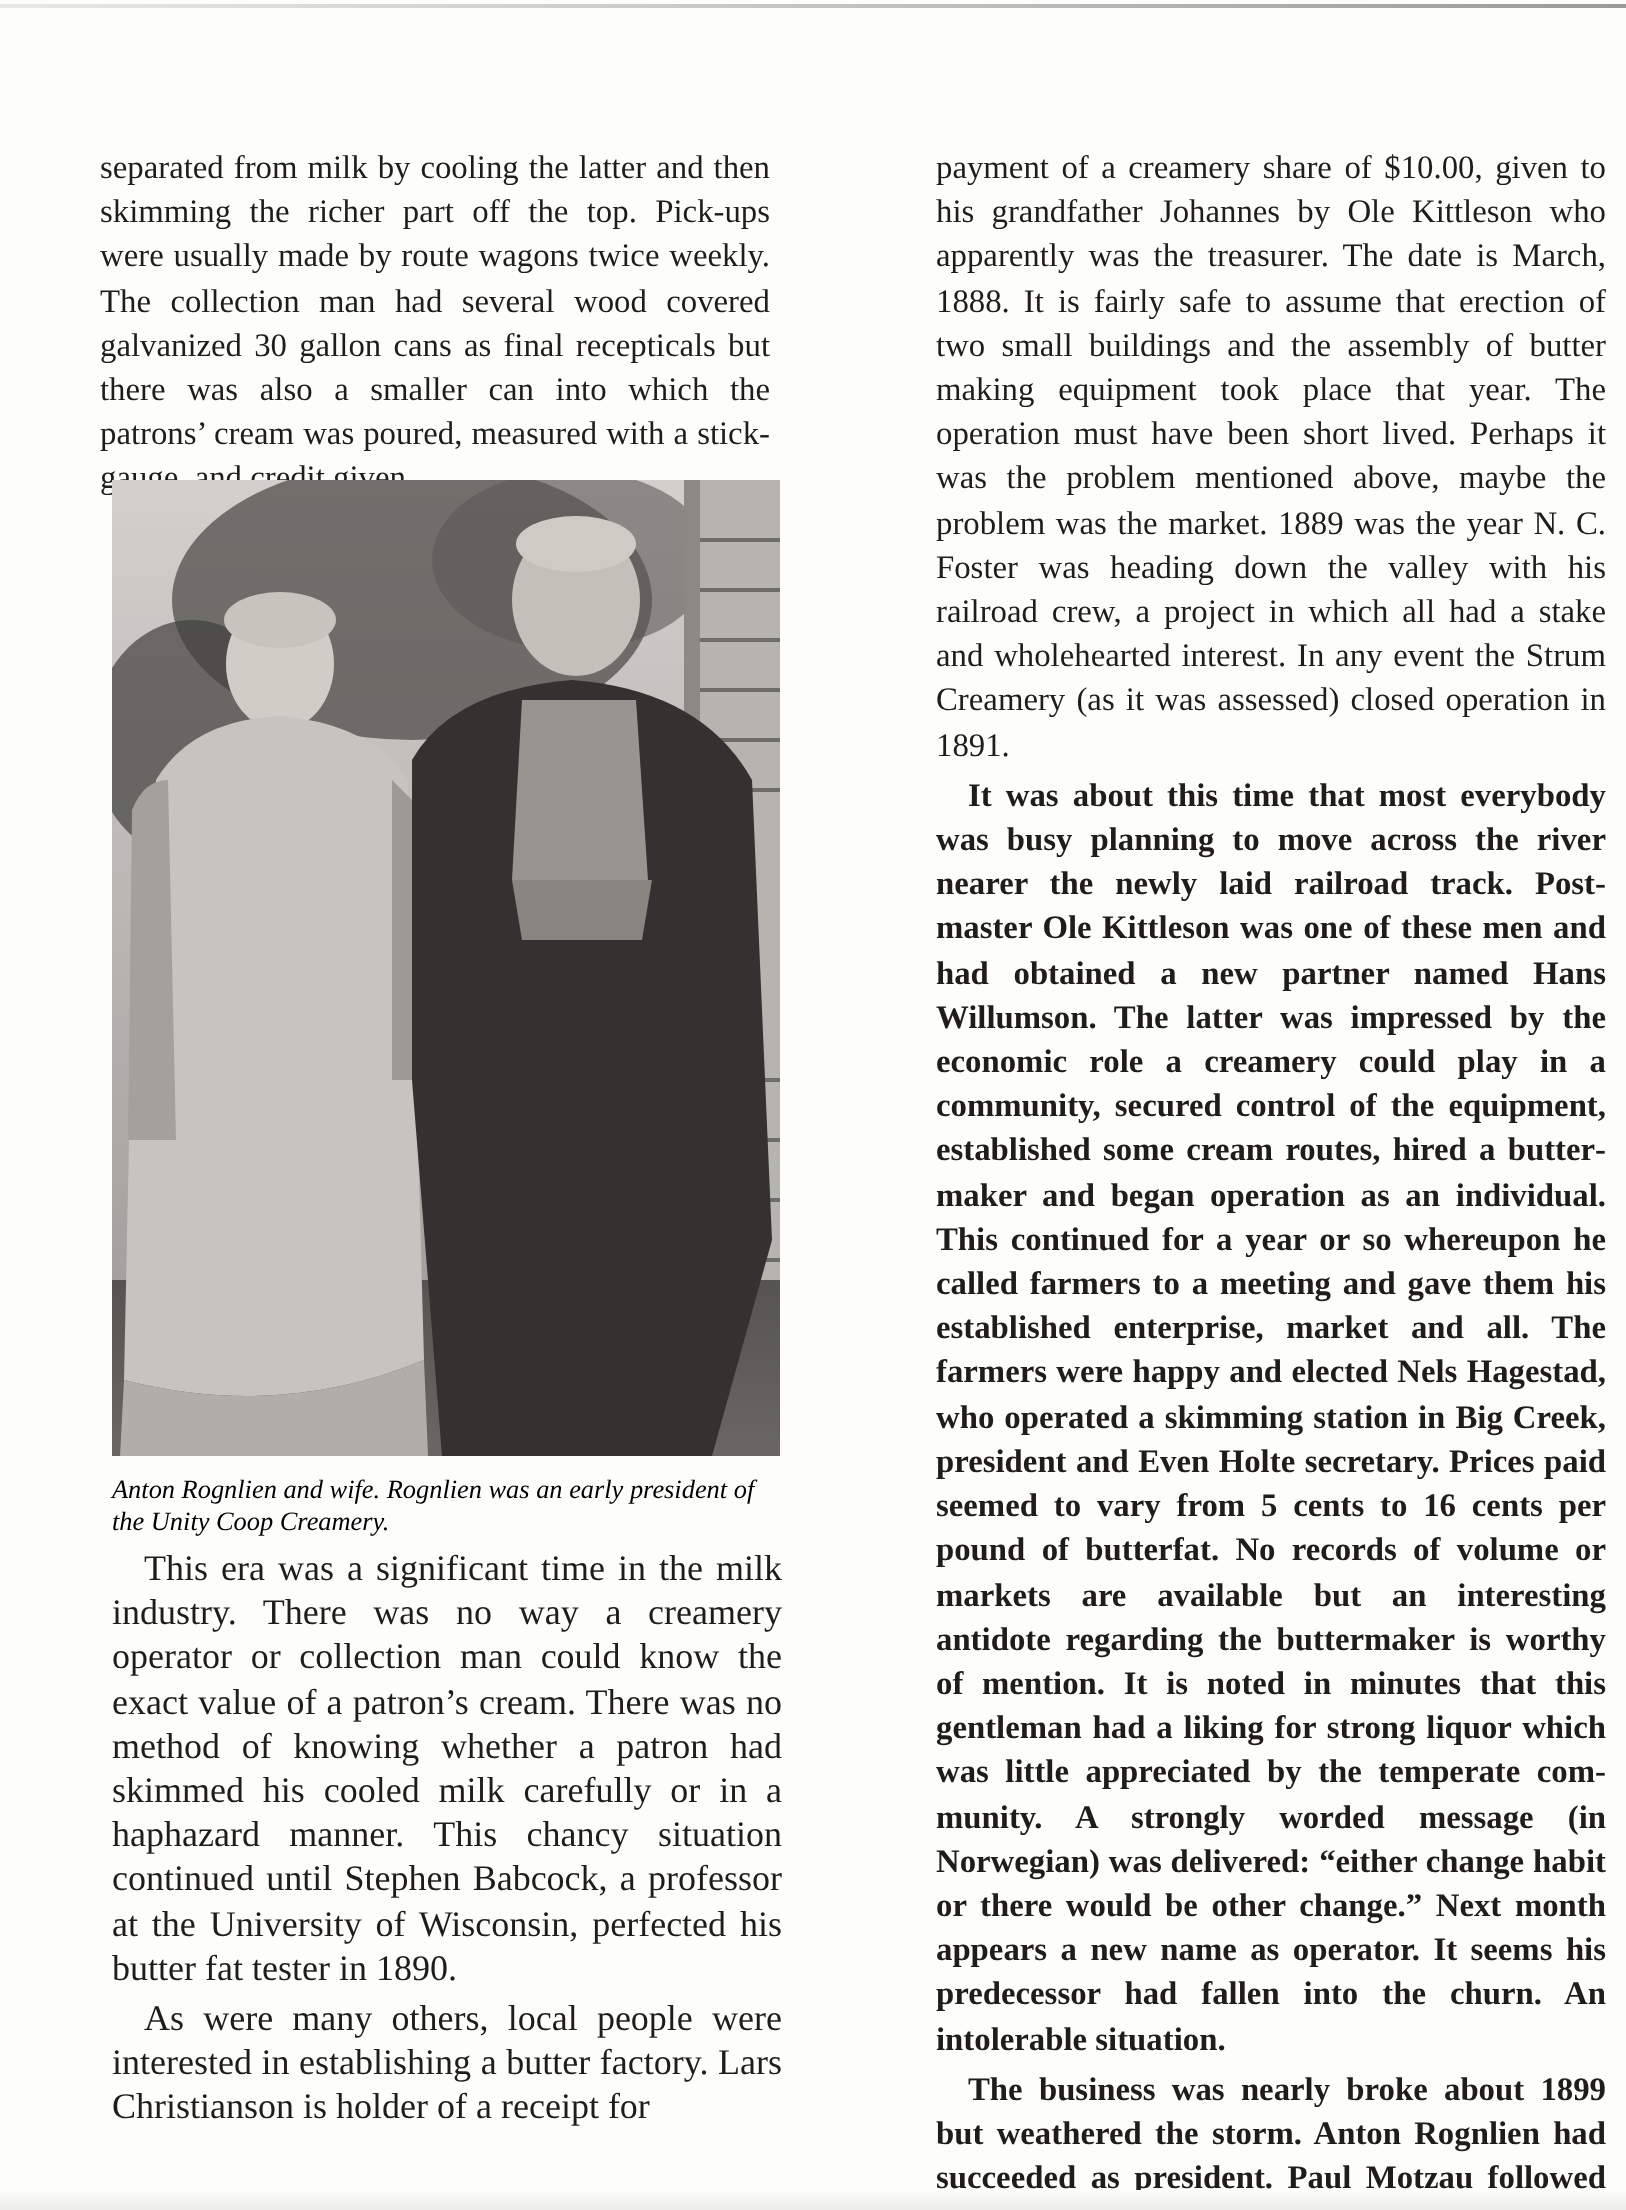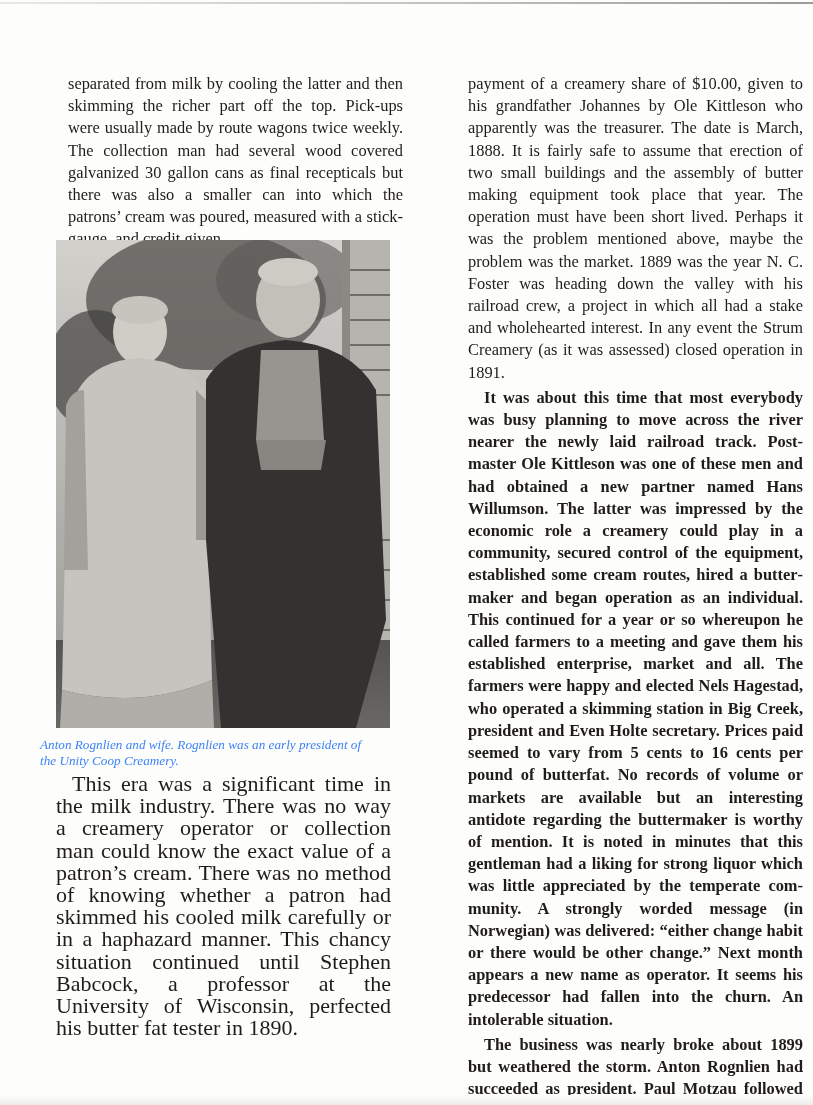--- a/index.html
+++ b/index.html
@@ -16,36 +16,36 @@
   }
   .bottom-shade {
     position: absolute; left: 0; bottom: 0; width: 813px; height: 10px;
     background: linear-gradient(to bottom, #fdfdfc, #ececea);
   }
   .col {
     position: absolute; top: 73px;
     font-size: 16.4px; line-height: 22.2px;
     text-align: justify; hyphens: manual;
   }
-  .col.left { left: 68px; width: 335px; }
+  .col.left { left: 50px; width: 335px; }
   .col.right { left: 468px; width: 335px; }
   .col p { margin: 0; }
   .col p.indent { text-indent: 16px; margin-top: 3px; font-weight: bold; }
   .photo {
     position: absolute; left: 56px; top: 240px; width: 334px; height: 488px;
     overflow: hidden;
     background: #6b6a66;
   }
   .caption {
-    position: absolute; left: 40px; top: 737px; width: 335px;
+    position: absolute; left: 56px; top: 737px; width: 335px;
     font-style: italic; font-size: 13.2px; line-height: 16px;
-    color: #3b82f6; text-align: left;
+    color: #000000; text-align: left;
   }
   .left-bottom { position: absolute; left: 56px; top: 773px; width: 335px;
-    font-size: 22px; line-height: 22.2px; text-align: justify; }
+    font-size: 18px; line-height: 22.2px; text-align: justify; }
   .left-bottom p { margin: 0; text-indent: 16px; }
   .left-bottom p + p { margin-top: 3px; }
 </style>
 </head>
 <body>
 
 <div class="top-rule"></div>
 
 <div class="col left">
   <p>separated from milk by cooling the latter and then skimming the richer part off the top. Pick-ups were usually made by route wagons twice weekly. The collection man had several wood covered galvanized 30 gallon cans as final recepticals but there was also a smaller can into which the patrons’ cream was poured, measured with a stick-gauge, and credit given.</p>
@@ -100,20 +100,21 @@
     <path d="M200 200 L270 200 L265 230 L205 230 Z" fill="#8a8883"></path>
 
     <rect width="334" height="488" fill="#6b6a66" opacity="0.08"></rect>
   </svg>
 </div>
 
 <div class="caption">Anton Rognlien and wife.  Rognlien was an early president of the Unity Coop Creamery.</div>
 
 <div class="left-bottom">
   <p>This era was a significant time in the milk industry.  There was no way a creamery operator or collection man could know the exact value of a patron’s cream.  There was no method of knowing whether a patron had skimmed his cooled milk carefully or in a haphazard manner.  This chancy situation continued until Stephen Babcock, a professor at the University of Wisconsin, per­fected his butter fat tester in 1890.</p>
+  <p>As were many others, local people were interested in establishing a butter factory. Lars Christianson is holder of a receipt for</p>
 </div>
 
 <div class="col right">
   <p>payment of a creamery share of $10.00, given to his grandfather Johannes by Ole Kittleson who apparently was the treasurer.  The date is March, 1888.  It is fairly safe to assume that erection of two small buildings and the assembly of butter making equipment took place that year.  The operation must have been short lived.  Perhaps it was the problem mentioned above, maybe the problem was the market.  1889 was the year N. C. Foster was heading down the valley with his railroad crew, a project in which all had a stake and wholehearted interest.  In any event the Strum Creamery (as it was assessed) closed operation in 1891.</p>
   <p class="indent">It was about this time that most everybody was busy planning to move across the river nearer the newly laid railroad track.  Post­master Ole Kittleson was one of these men and had obtained a new partner named Hans Willumson.  The latter was impressed by the economic role a creamery could play in a community, secured control of the equipment, established some cream routes, hired a butter­maker and began operation as an individual. This continued for a year or so whereupon he called farmers to a meeting and gave them his established enterprise, market and all.  The farmers were happy and elected Nels Hagestad, who operated a skimming station in Big Creek, president and Even Holte secretary.  Prices paid seemed to vary from 5 cents to 16 cents per pound of butterfat.  No records of volume or markets are available but an interesting antidote regarding the buttermaker is worthy of mention.  It is noted in minutes that this gentleman had a liking for strong liquor which was little appreciated by the temperate com­munity.  A strongly worded message (in Norwegian) was delivered:  “either change habit or there would be other change.”  Next month appears a new name as operator.  It seems his predecessor had fallen into the churn. An intolerable situation.</p>
   <p class="indent">The business was nearly broke about 1899 but weathered the storm.  Anton Rognlien had succeeded as president.  Paul Motzau followed him and in 1912 a new block building was erected south of the river near a railroad spur.</p>
 </div>
 
 <div class="bottom-shade"></div>
 

